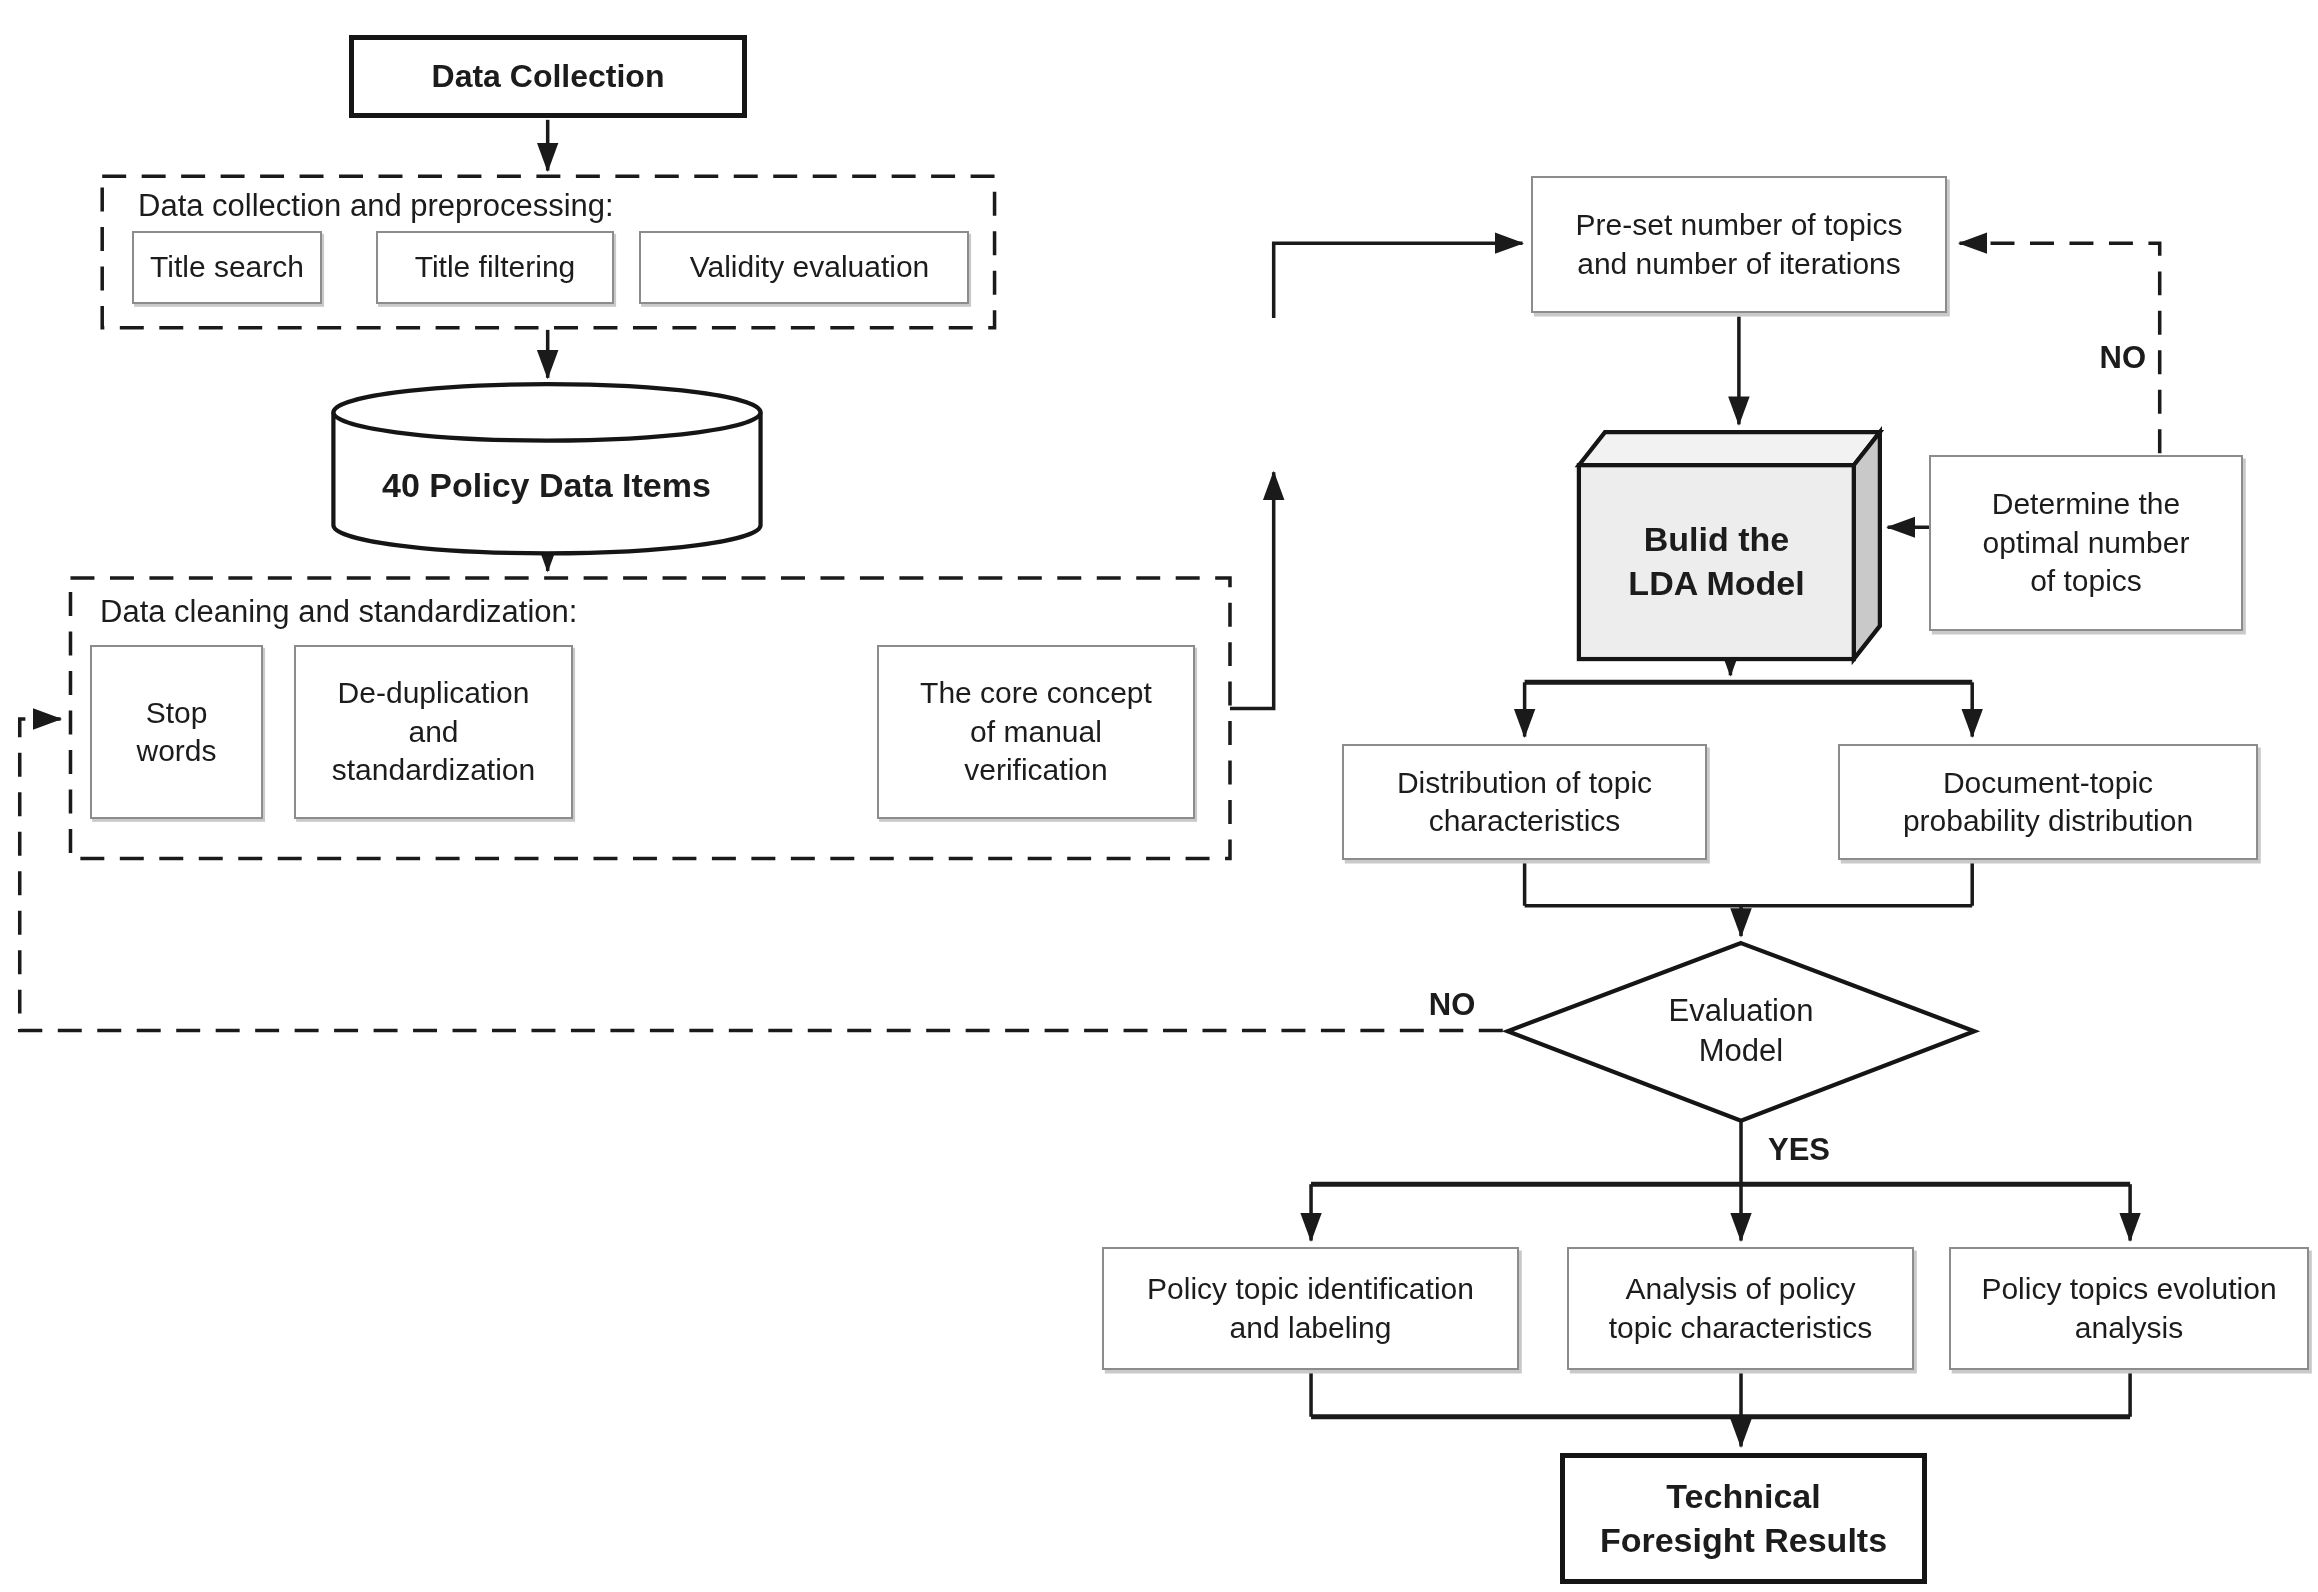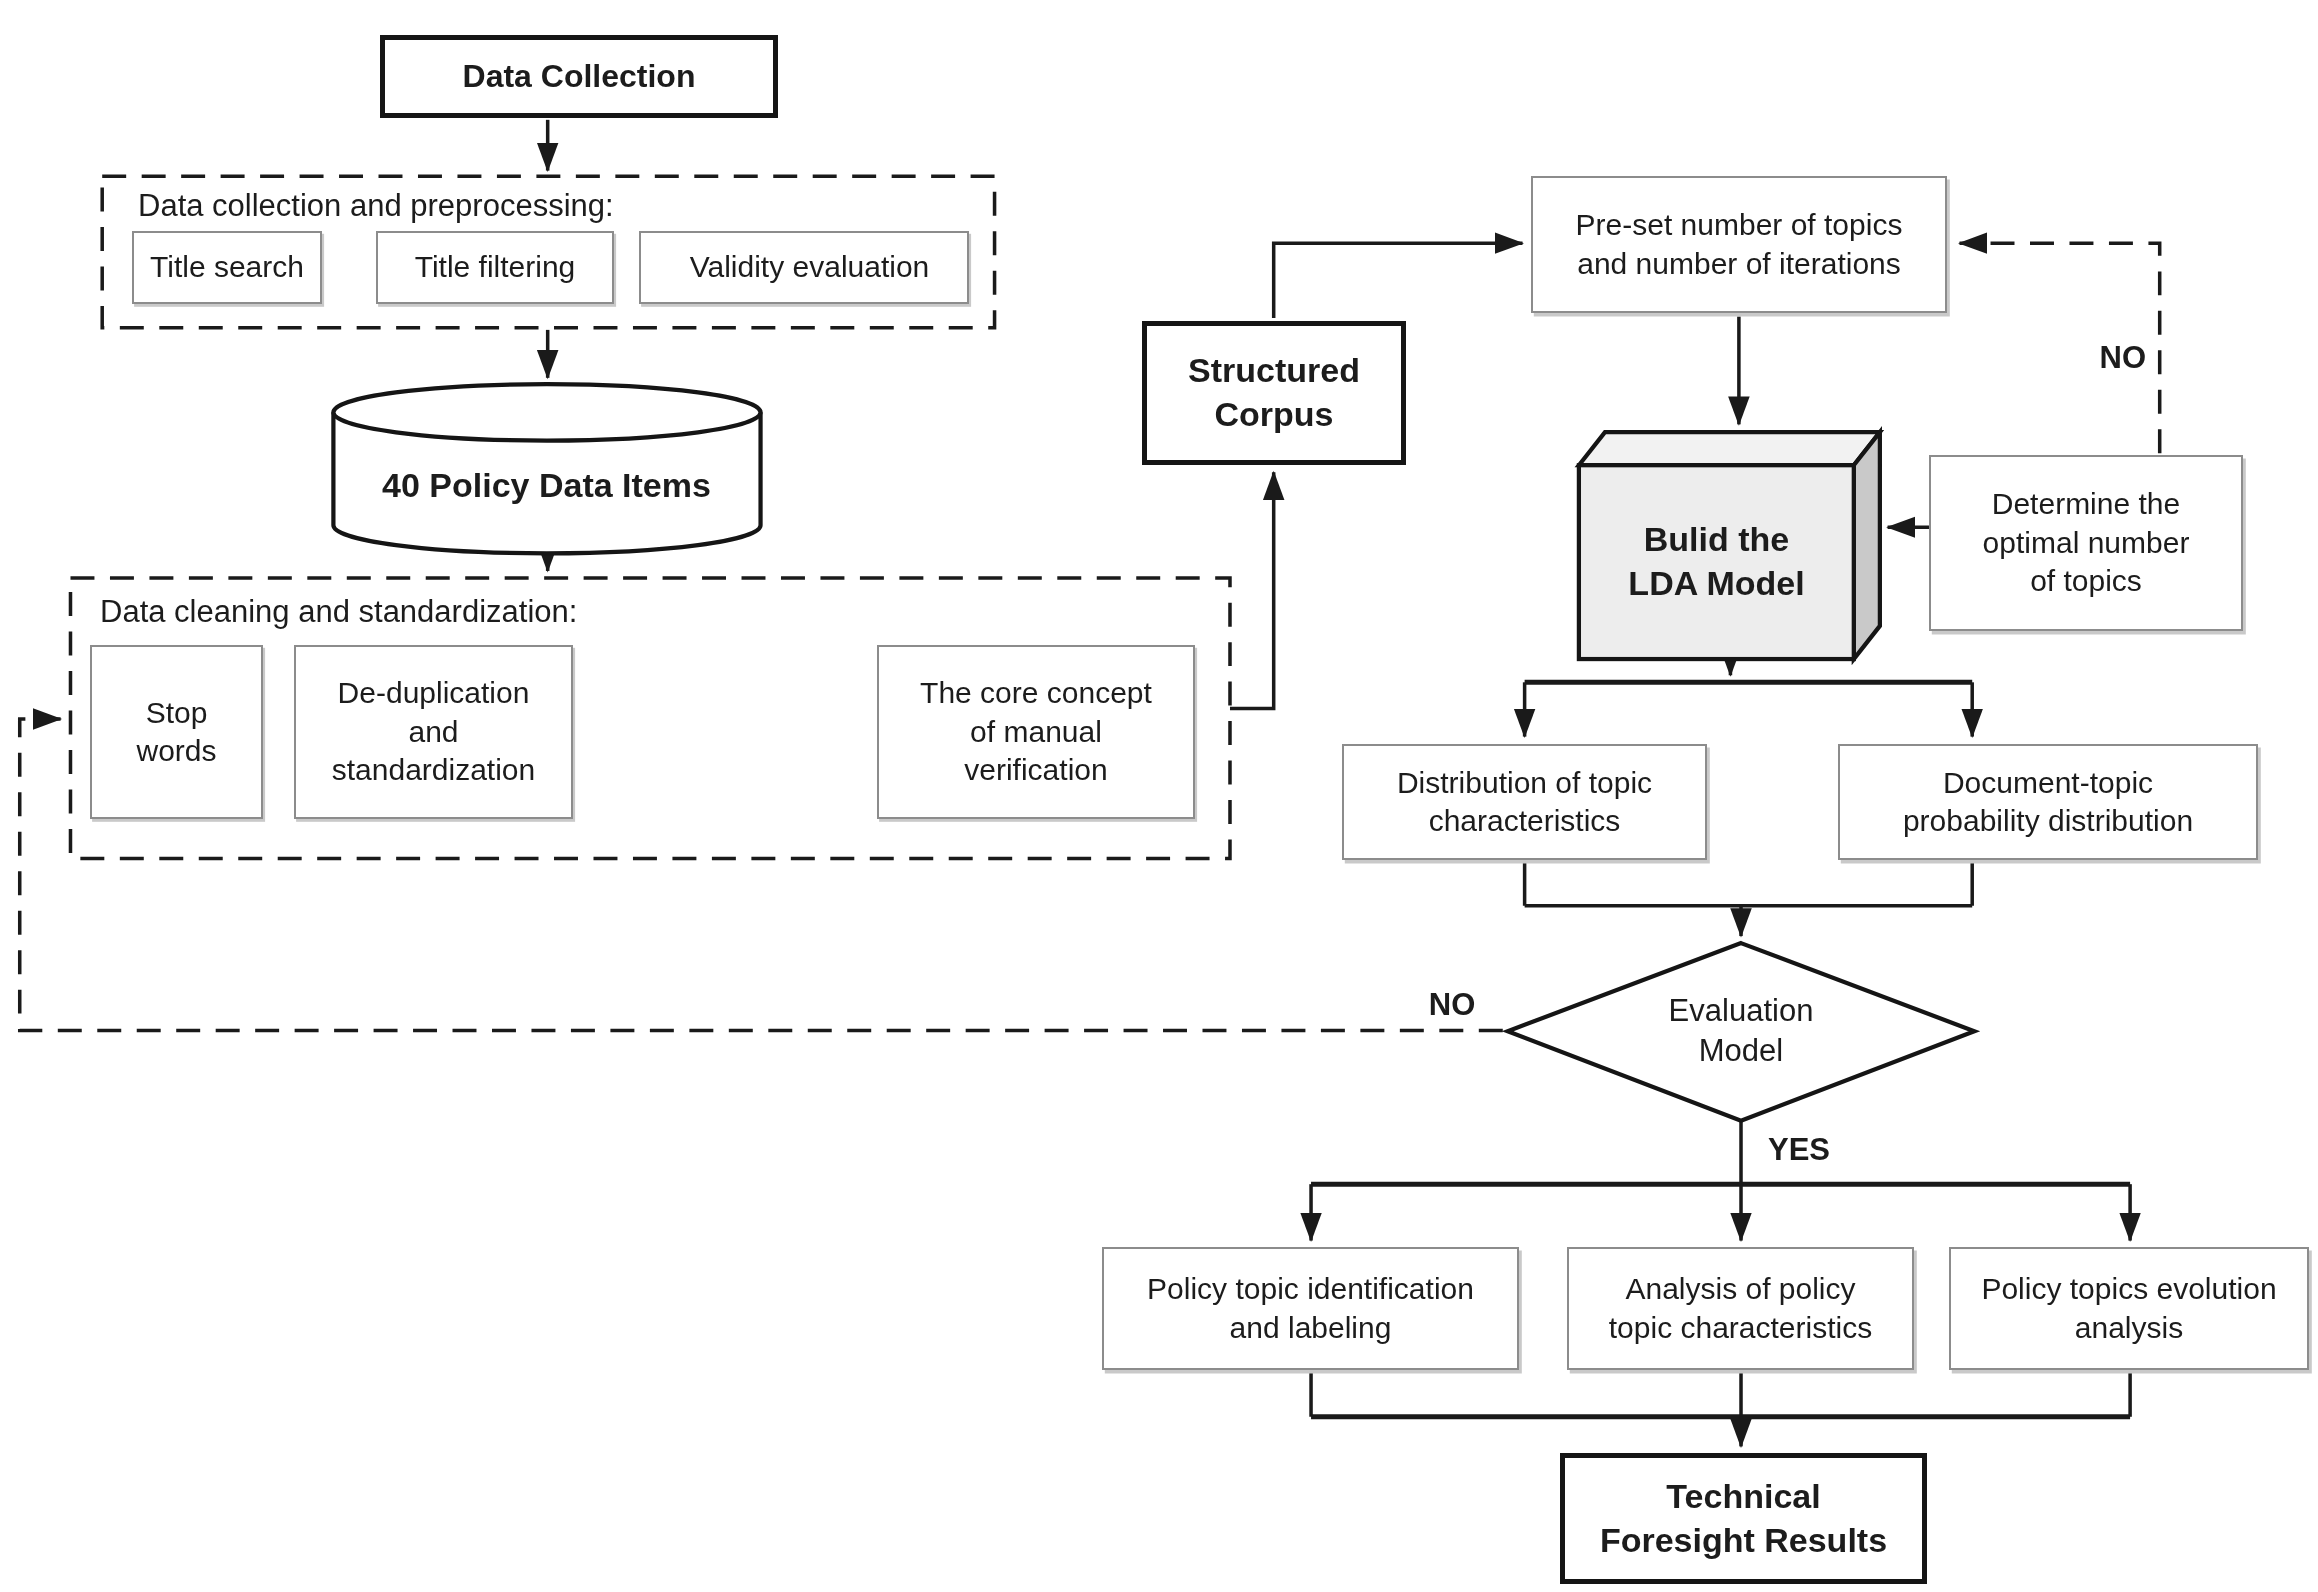--- a/index.html
+++ b/index.html
@@ -87,41 +87,39 @@
 
     <g>
       <polygon class="shape" style="fill:#f2f2f2" points="2240,660 2277,613 2667,613 2630,660"></polygon>
       <polygon class="shape" style="fill:#c9c9c9" points="2630,660 2667,613 2667,888 2630,935"></polygon>
       <rect class="shape" style="fill:#ededed" x="2240" y="660" width="390" height="275"></rect>
     </g>
 
     <polygon class="shape" points="2470,1338 2801,1463 2470,1590 2139,1463"></polygon>
   </svg>
 
-  <div class="box strong" style="left:349px;top:35px;width:398px;height:83px;margin-left:31px;">Data Collection</div>
+  <div class="box strong" style="left:349px;top:35px;width:398px;height:83px;">Data Collection</div>
 
   <div class="lbl" style="left:138px;top:185px;width:832px;height:41px;">Data collection and preprocessing:</div>
   <div class="box panel-sm" style="left:132px;top:231px;width:190px;height:73px;">Title search</div>
   <div class="box panel-sm" style="left:376px;top:231px;width:238px;height:73px;">Title filtering</div>
   <div class="box panel-sm" style="left:639px;top:231px;width:330px;height:73px;padding-left:11px;">Validity evaluation</div>
 
   <div class="box ghost bold f48" style="left:333px;top:451px;width:427px;height:70px;">40 Policy Data Items</div>
 
   <div class="lbl" style="left:100px;top:591px;width:916px;height:41px;">Data cleaning and standardization:</div>
   <div class="box panel-sm" style="left:90px;top:645px;width:173px;height:174px;">Stop
 words</div>
   <div class="box panel-sm" style="left:294px;top:645px;width:279px;height:174px;">De-duplication
 and
 standardization</div>
   <div class="box panel-sm" style="left:877px;top:645px;width:318px;height:174px;">The core concept
 of manual
 verification</div>
 
-  <div class="box strong8 f48" style="left:1142px;top:321px;width:264px;height:144px;">Structured
-Corpus</div>
 
   <div class="box panel" style="left:1531px;top:176px;width:416px;height:137px;">Pre-set number of topics
 and number of iterations</div>
 
   <div class="box ghost bold f48" style="left:1579px;top:465px;width:275px;height:194px;">Bulid the
 LDA Model</div>
 
   <div class="box panel" style="left:1929px;top:455px;width:314px;height:176px;">Determine the
 optimal number
 of topics</div>

